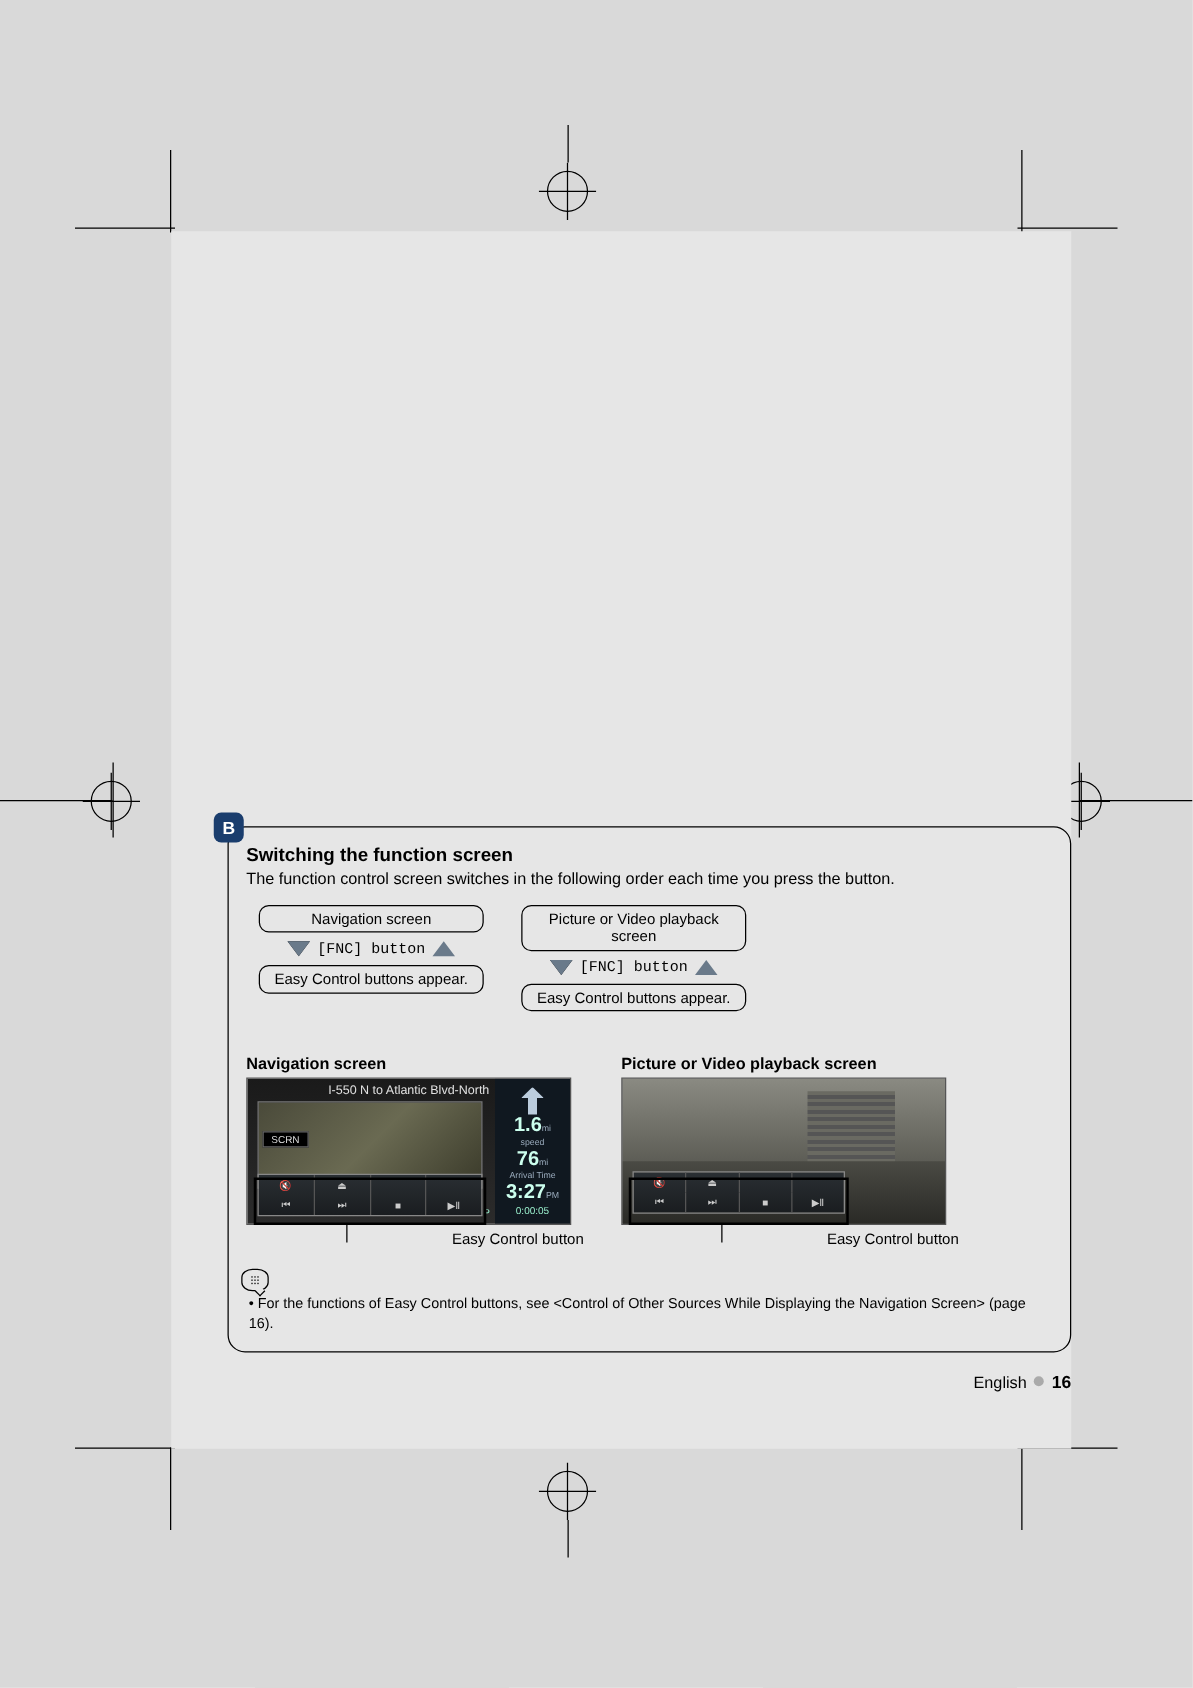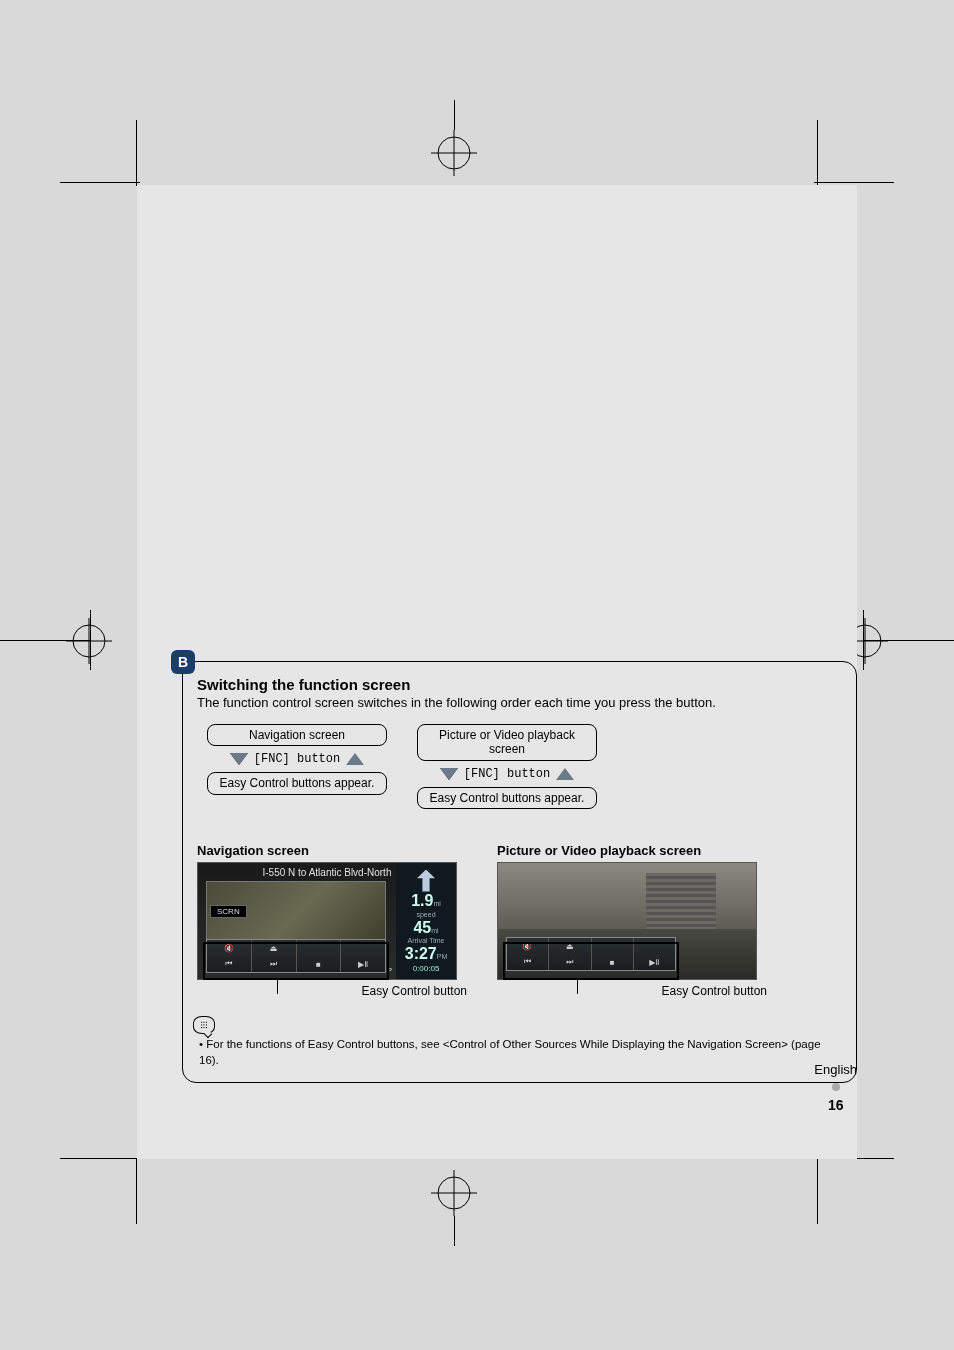--- a/index.html
+++ b/index.html
@@ -276,21 +276,20 @@
     padding-left: 2px;
   }
   .footer {
     position: absolute;
     right: 0;
     bottom: 46px;
     font-size: 13px;
     display: flex;
     align-items: center;
     gap: 6px;
-    flex-direction: column;
   }
   .footer .dot {
     width: 8px; height: 8px;
     background: #aaa;
     border-radius: 50%;
   }
   .footer .pg { font-weight: bold; font-size: 14px; }
 </style>
 </head>
 <body>
@@ -373,23 +372,23 @@
 
       <div class="example-col">
         <div class="example-title">Navigation screen</div>
         <div style="position:relative;">
           <div class="shot">
             <div class="shot1-top">I-550 N to Atlantic Blvd-North</div>
             <div class="shot1-map"></div>
             <div class="scrn-tag">SCRN</div>
             <div class="shot1-side">
               <div class="arrowup"></div>
-              <div><span class="big">1.9</span><span class="lblsm">mi</span></div>
+              <div><span class="big">1.6</span><span class="lblsm">mi</span></div>
               <div class="lblsm">speed</div>
-              <div><span class="big">45</span><span class="lblsm">mi</span></div>
+              <div><span class="big">76</span><span class="lblsm">mi</span></div>
               <div class="lblsm">Arrival Time</div>
               <div><span class="big">3:27</span><span class="lblsm">PM</span></div>
               <div style="font-size:8px;">0:00:05</div>
             </div>
             <div class="shot-controls" style="bottom:6px;">
               <div class="shot-controls-row">
                 <div class="shot-btn">🔇</div>
                 <div class="shot-btn">⏏</div>
                 <div class="shot-btn"></div>
                 <div class="shot-btn"></div>

